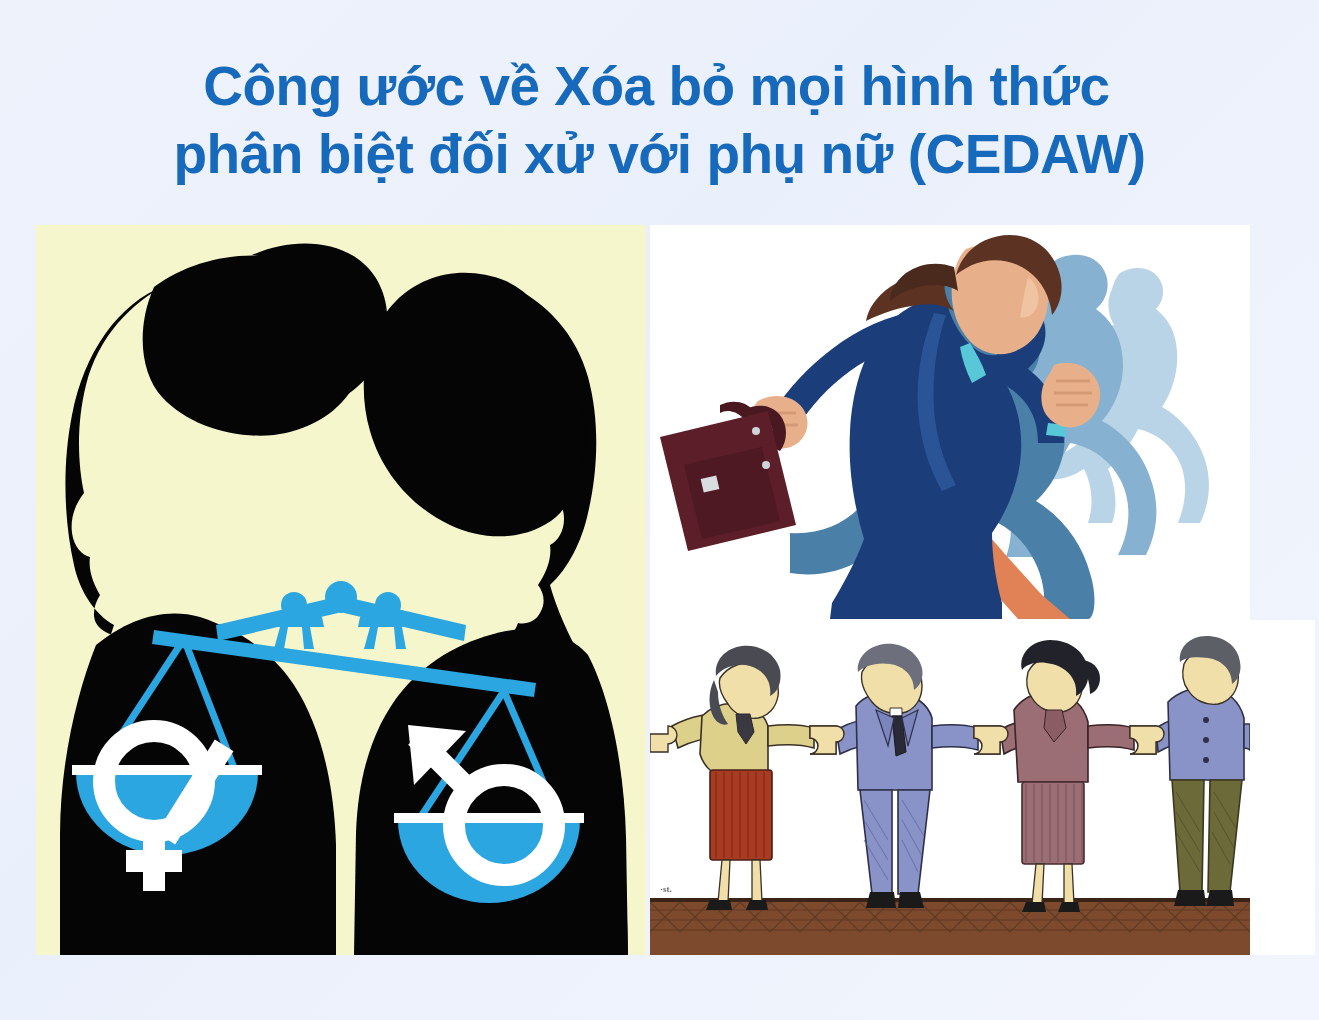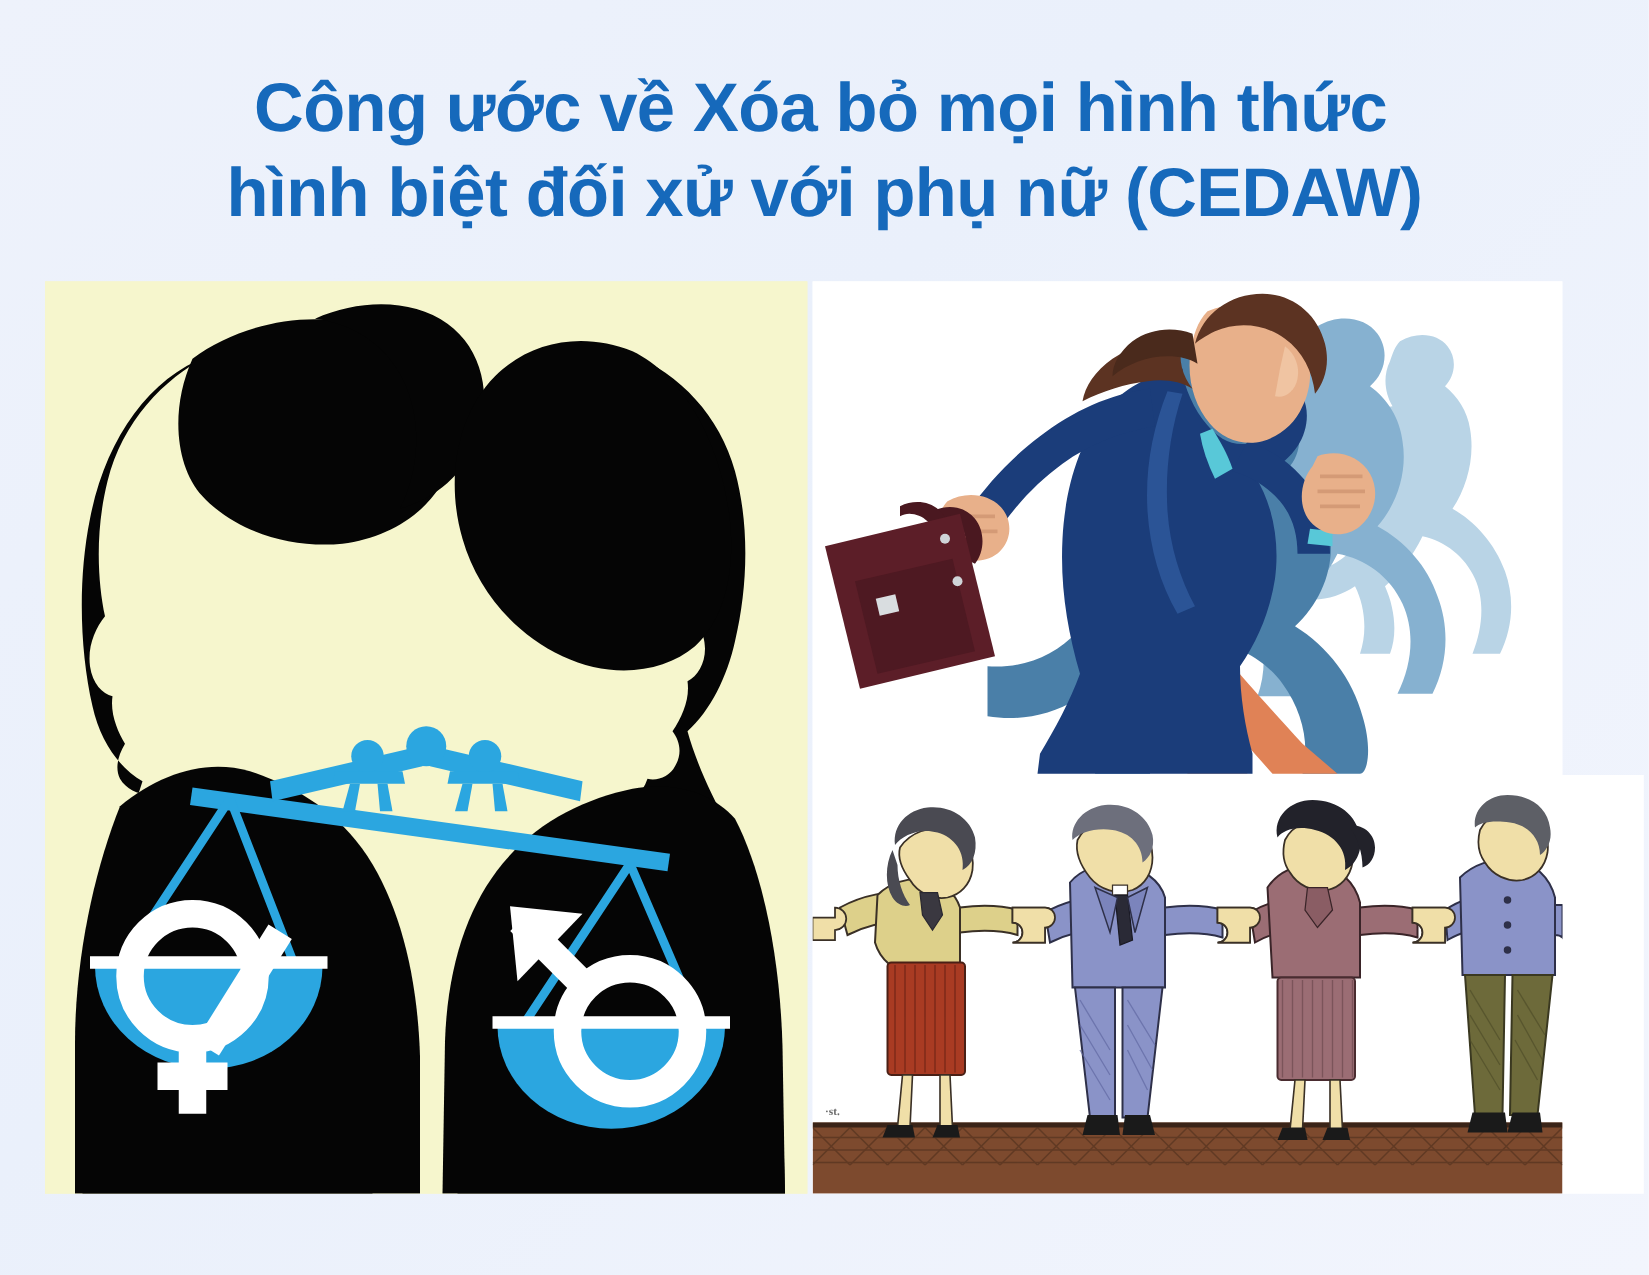--- a/index.html
+++ b/index.html
@@ -76,21 +76,21 @@
 
   svg { display: block; }
 </style>
 </head>
 <body>
 
 <div id="slide">
 
   <div id="title-block">
     <span class="title-line" id="title-line-1">Công ước về Xóa bỏ mọi hình thức</span>
-    <span class="title-line" id="title-line-2">hình biệt đối xử với phụ nữ (CEDAW)</span>
+    <span class="title-line" id="title-line-2">phân biệt đối xử với phụ nữ (CEDAW)</span>
   </div>
 
   <div id="left-panel">
     <svg width="610" height="730" viewBox="0 0 610 730">
       <rect x="0" y="0" width="610" height="730" fill="#f6f6cd"></rect>
 
       <g fill="#050505">
         <path d="M 130 60
                  C 95 78, 62 112, 50 160
                  C 40 200, 42 240, 48 268

